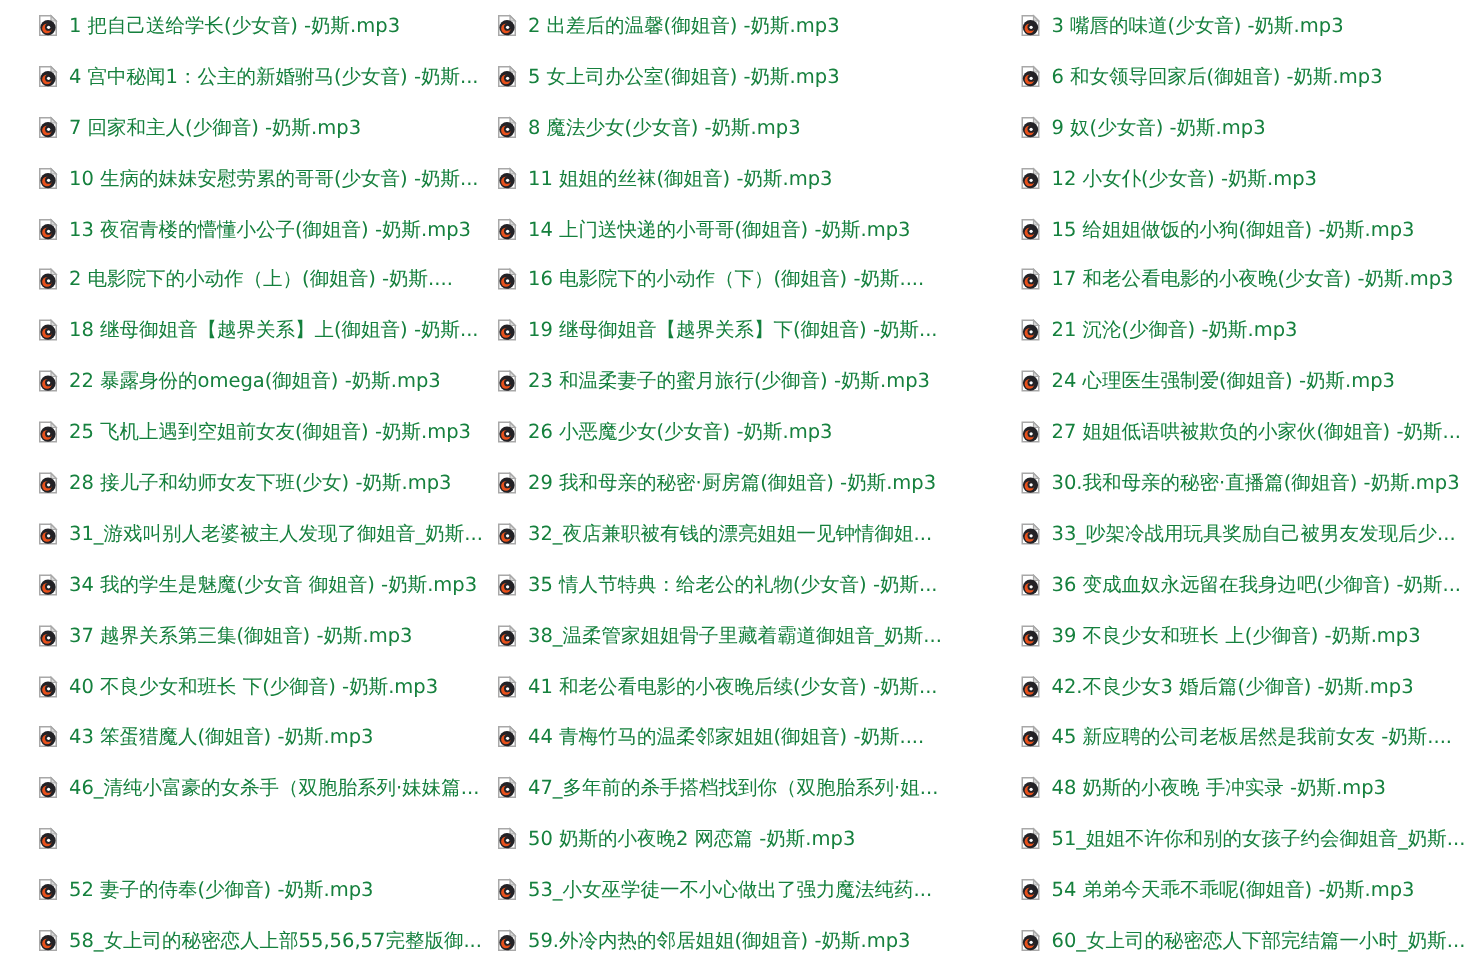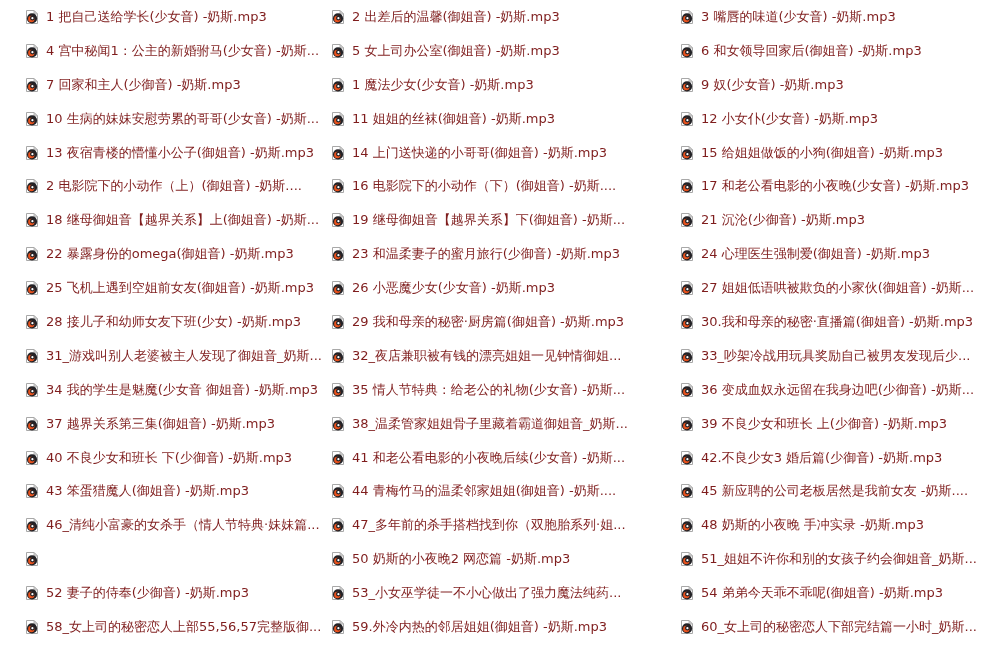--- a/index.html
+++ b/index.html
@@ -34,21 +34,21 @@
     cursor: default;
   }
   .file-icon {
     flex: 0 0 16px;
     width: 16px;
     height: 16px;
     display: inline-block;
   }
   .file-label {
     font-size: 13px;
-    color: #7f1d1d;
+    color: #15803d;
     overflow: hidden;
     text-overflow: clip;
   }
 </style>
 </head>
 <body>
 
 <div class="canvas">
   <div class="col col-1">
   <div class="file-item">
@@ -265,21 +265,21 @@
     <span class="file-icon">
       <svg width="16" height="16" viewBox="0 0 16 16">
         <path d="M2.5 1.5 H10 L13.5 5 V14.5 H2.5 Z" fill="#ffffff" stroke="#a8a8a8" stroke-width="1"></path>
         <path d="M10 1.5 L13.5 5 H10 Z" fill="#d9d9d9" stroke="#a8a8a8" stroke-width="0.8"></path>
         <circle cx="8" cy="9.4" r="5.1" fill="#232226"></circle>
         <circle cx="7.3" cy="10" r="3.2" fill="#e8511c"></circle>
         <circle cx="8.4" cy="9.1" r="2.4" fill="#232226"></circle>
         <circle cx="8.4" cy="9.2" r="1.1" fill="#ffffff"></circle>
       </svg>
     </span>
-    <span class="file-label">46_清纯小富豪的女杀手（情人节特典·妹妹篇...</span>
+    <span class="file-label">46_清纯小富豪的女杀手（双胞胎系列·妹妹篇...</span>
   </div>
 
   <div class="file-item">
     <span class="file-icon">
       <svg width="16" height="16" viewBox="0 0 16 16">
         <path d="M2.5 1.5 H10 L13.5 5 V14.5 H2.5 Z" fill="#ffffff" stroke="#a8a8a8" stroke-width="1"></path>
         <path d="M10 1.5 L13.5 5 H10 Z" fill="#d9d9d9" stroke="#a8a8a8" stroke-width="0.8"></path>
         <circle cx="8" cy="9.4" r="5.1" fill="#232226"></circle>
         <circle cx="7.3" cy="10" r="3.2" fill="#e8511c"></circle>
         <circle cx="8.4" cy="9.1" r="2.4" fill="#232226"></circle>
@@ -349,21 +349,21 @@
     <span class="file-icon">
       <svg width="16" height="16" viewBox="0 0 16 16">
         <path d="M2.5 1.5 H10 L13.5 5 V14.5 H2.5 Z" fill="#ffffff" stroke="#a8a8a8" stroke-width="1"></path>
         <path d="M10 1.5 L13.5 5 H10 Z" fill="#d9d9d9" stroke="#a8a8a8" stroke-width="0.8"></path>
         <circle cx="8" cy="9.4" r="5.1" fill="#232226"></circle>
         <circle cx="7.3" cy="10" r="3.2" fill="#e8511c"></circle>
         <circle cx="8.4" cy="9.1" r="2.4" fill="#232226"></circle>
         <circle cx="8.4" cy="9.2" r="1.1" fill="#ffffff"></circle>
       </svg>
     </span>
-    <span class="file-label">1 魔法少女(少女音) -奶斯.mp3</span>
+    <span class="file-label">8 魔法少女(少女音) -奶斯.mp3</span>
   </div>
 
   <div class="file-item">
     <span class="file-icon">
       <svg width="16" height="16" viewBox="0 0 16 16">
         <path d="M2.5 1.5 H10 L13.5 5 V14.5 H2.5 Z" fill="#ffffff" stroke="#a8a8a8" stroke-width="1"></path>
         <path d="M10 1.5 L13.5 5 H10 Z" fill="#d9d9d9" stroke="#a8a8a8" stroke-width="0.8"></path>
         <circle cx="8" cy="9.4" r="5.1" fill="#232226"></circle>
         <circle cx="7.3" cy="10" r="3.2" fill="#e8511c"></circle>
         <circle cx="8.4" cy="9.1" r="2.4" fill="#232226"></circle>

